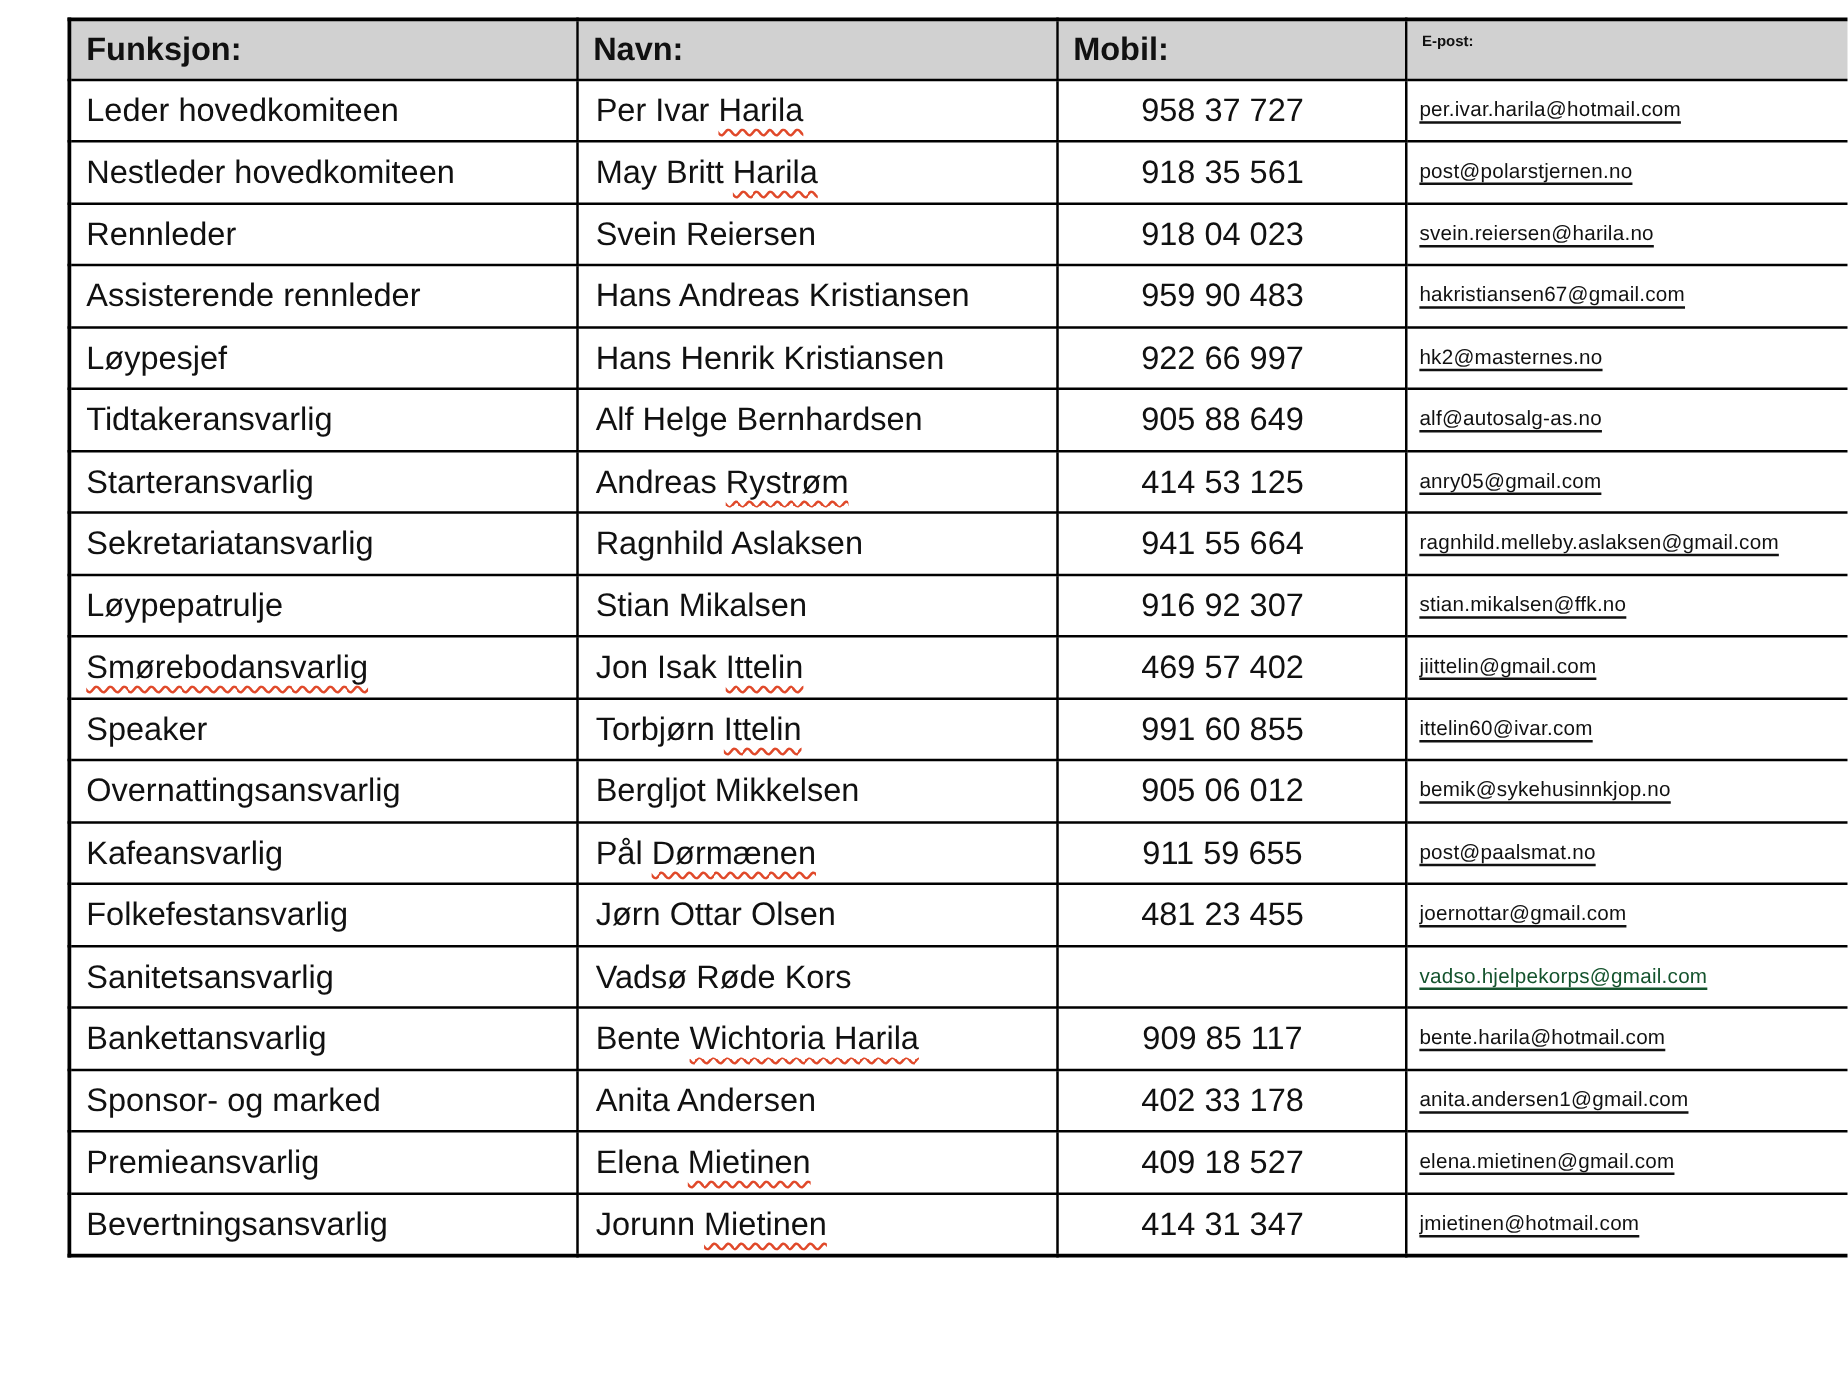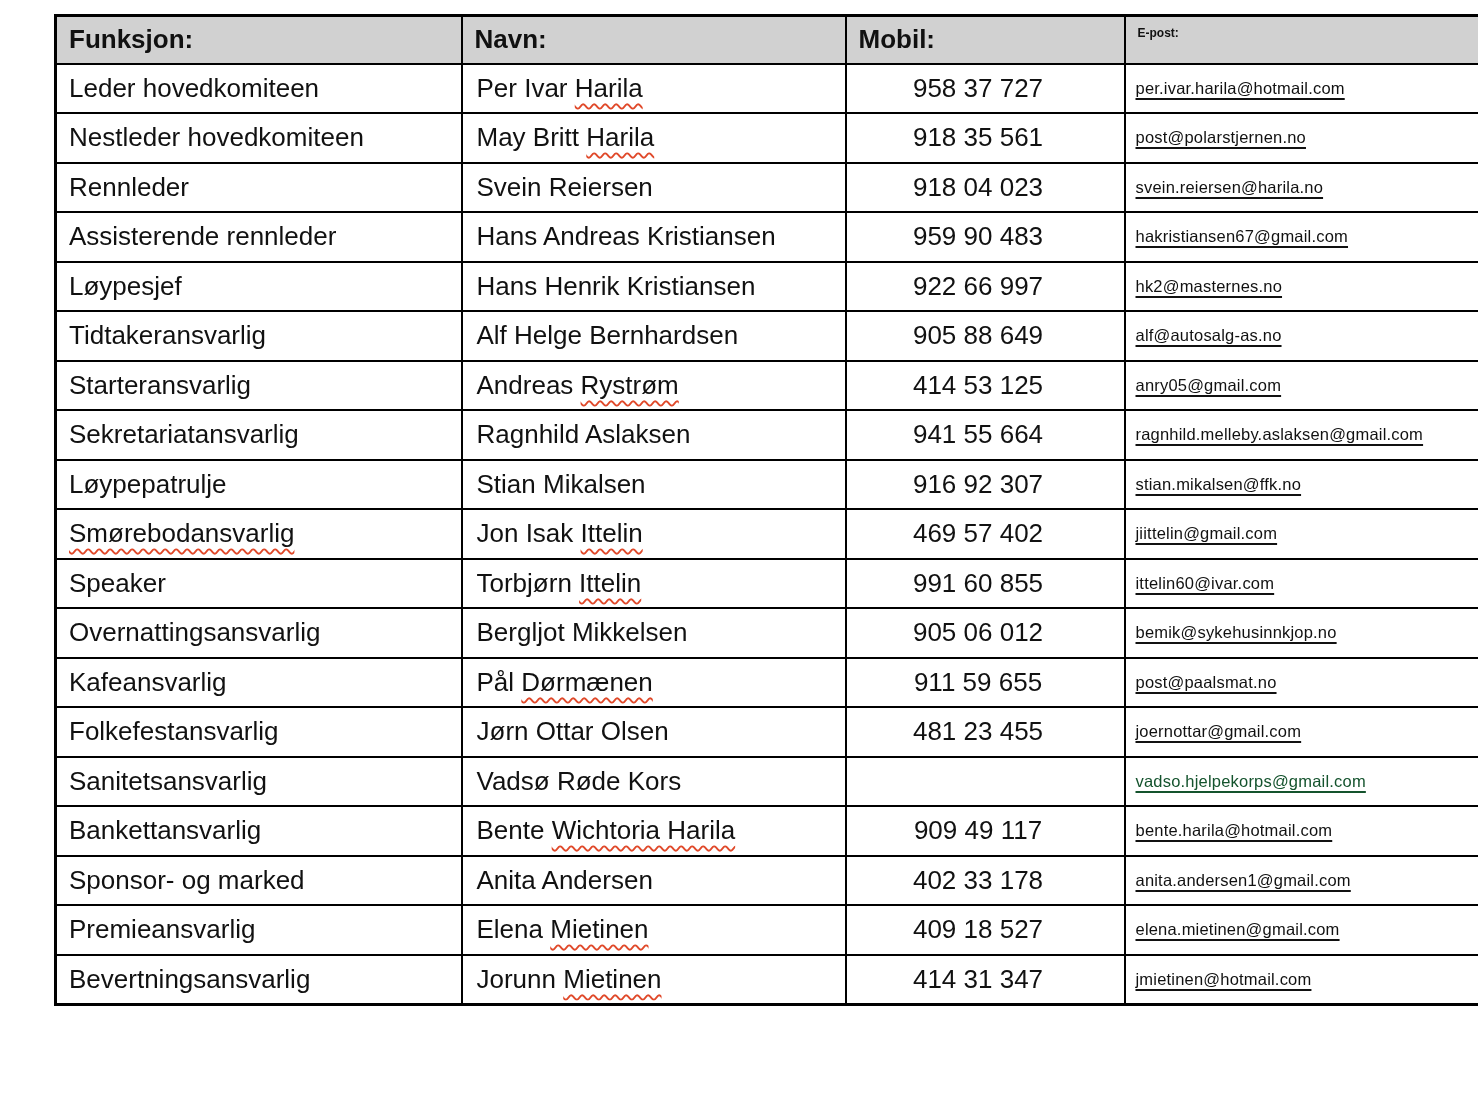--- a/index.html
+++ b/index.html
@@ -184,21 +184,21 @@
         </tr>
         <tr>
           <td class="c-funksjon">Sanitetsansvarlig</td>
           <td class="c-navn">Vadsø Røde Kors</td>
           <td class="c-mobil"></td>
           <td class="c-epost"><span class="email" style="color: #14532d;">vadso.hjelpekorps@gmail.com</span></td>
         </tr>
         <tr>
           <td class="c-funksjon">Bankettansvarlig</td>
           <td class="c-navn">Bente <span class="squiggle">Wichtoria Harila</span></td>
-          <td class="c-mobil">909 49 117</td>
+          <td class="c-mobil">909 85 117</td>
           <td class="c-epost"><span class="email">bente.harila@hotmail.com</span></td>
         </tr>
         <tr>
           <td class="c-funksjon">Sponsor- og marked</td>
           <td class="c-navn">Anita Andersen</td>
           <td class="c-mobil">402 33 178</td>
           <td class="c-epost"><span class="email">anita.andersen1@gmail.com</span></td>
         </tr>
         <tr>
           <td class="c-funksjon">Premieansvarlig</td>

